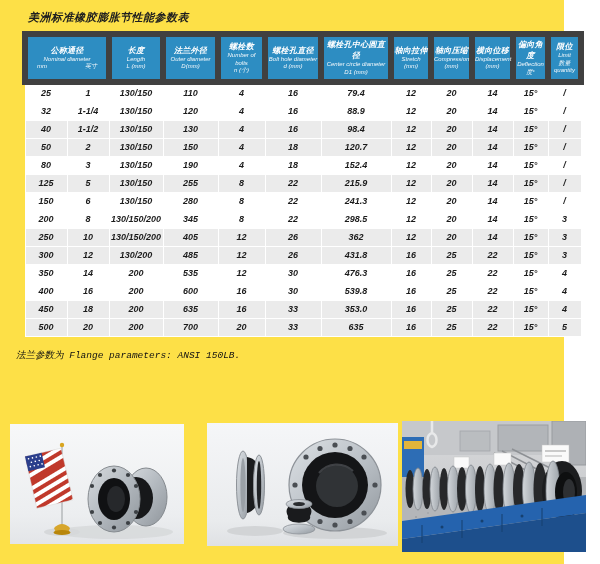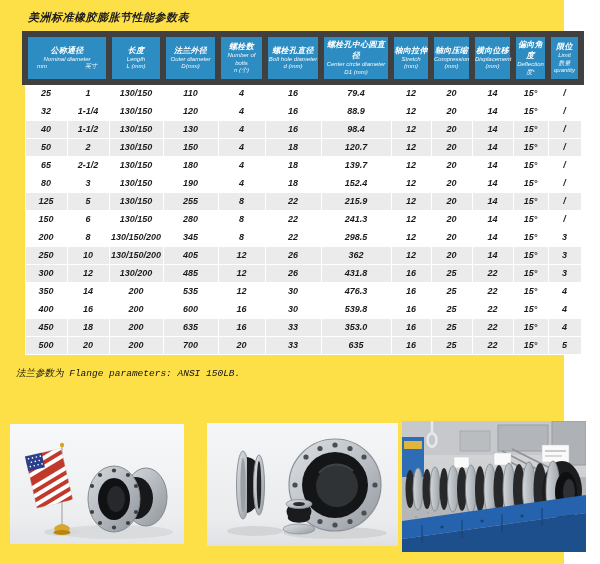--- a/index.html
+++ b/index.html
@@ -178,34 +178,20 @@
           <td>4</td>
           <td>18</td>
           <td>120.7</td>
           <td>12</td>
           <td>20</td>
           <td>14</td>
           <td>15°</td>
           <td>/</td>
         </tr>
         <tr>
-          <td>65</td>
-          <td>2-1/2</td>
-          <td>130/150</td>
-          <td>180</td>
-          <td>4</td>
-          <td>18</td>
-          <td>139.7</td>
-          <td>12</td>
-          <td>20</td>
-          <td>14</td>
-          <td>15°</td>
-          <td>/</td>
-        </tr>
-        <tr>
           <td>80</td>
           <td>3</td>
           <td>130/150</td>
           <td>190</td>
           <td>4</td>
           <td>18</td>
           <td>152.4</td>
           <td>12</td>
           <td>20</td>
           <td>14</td>

